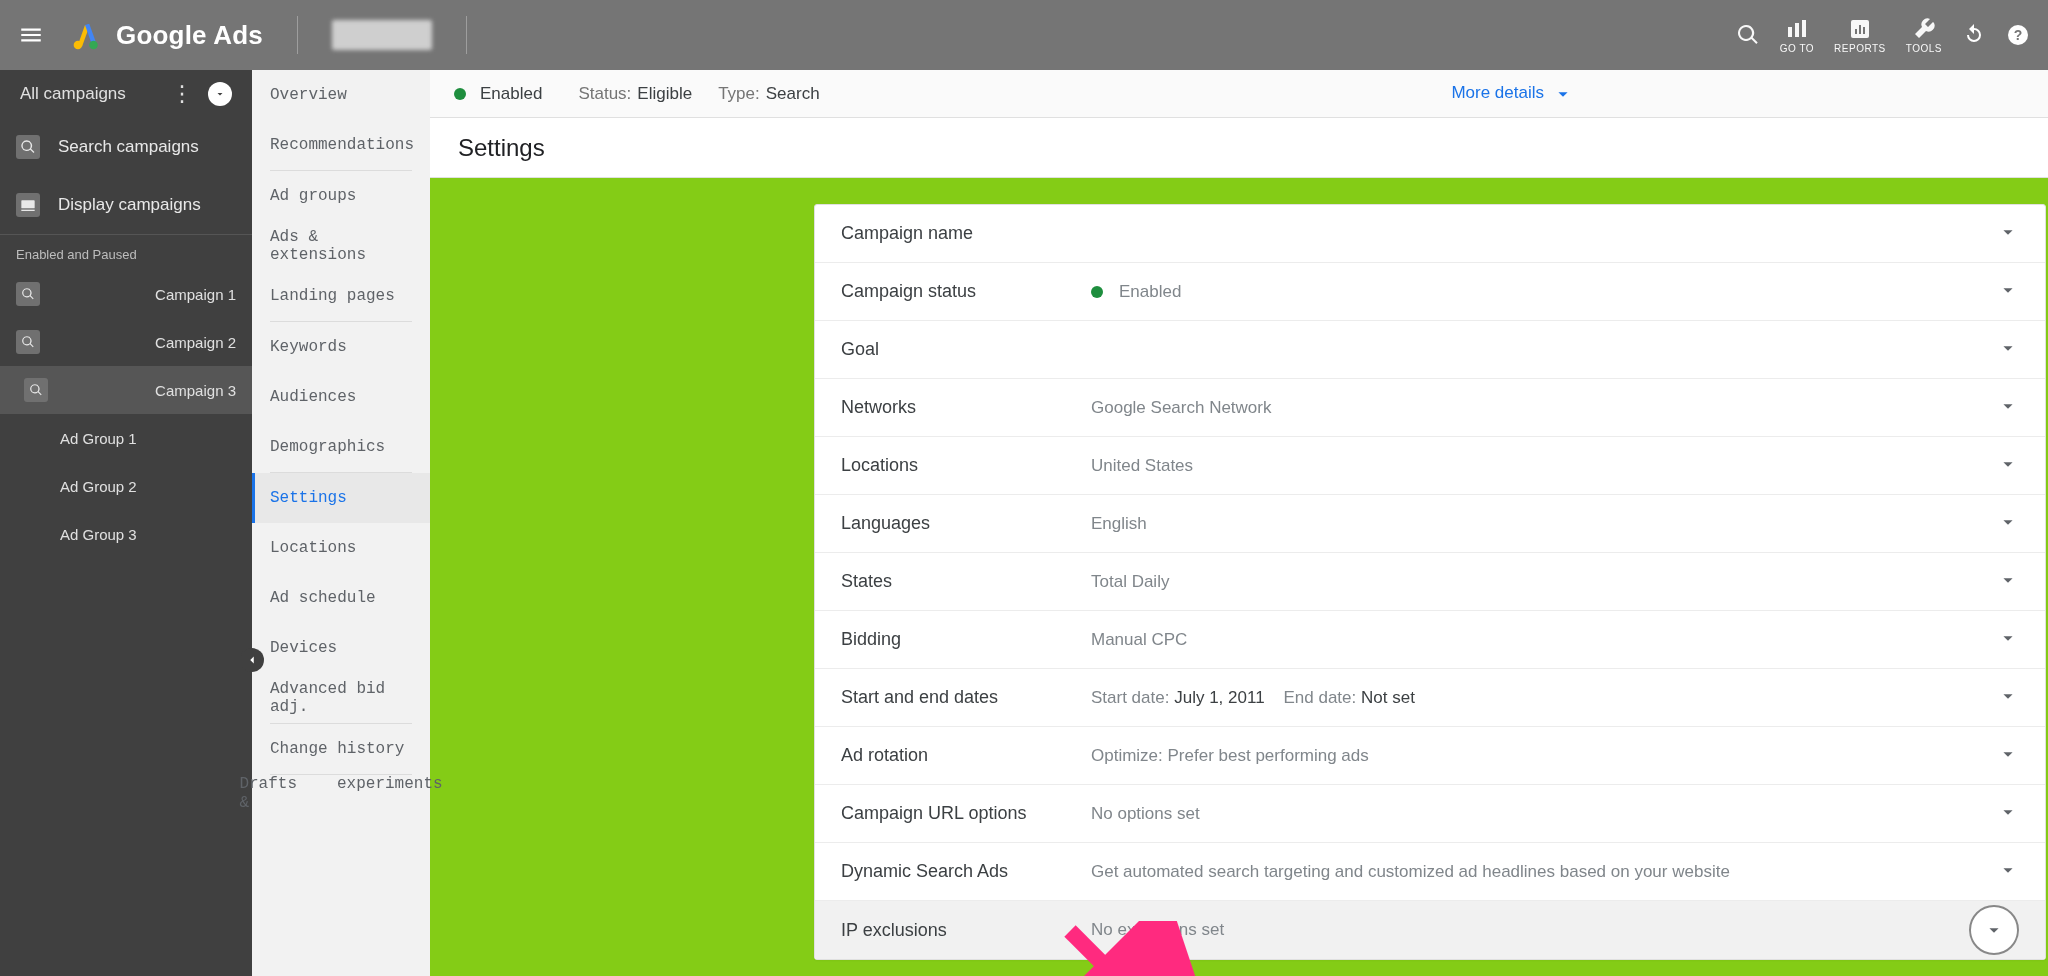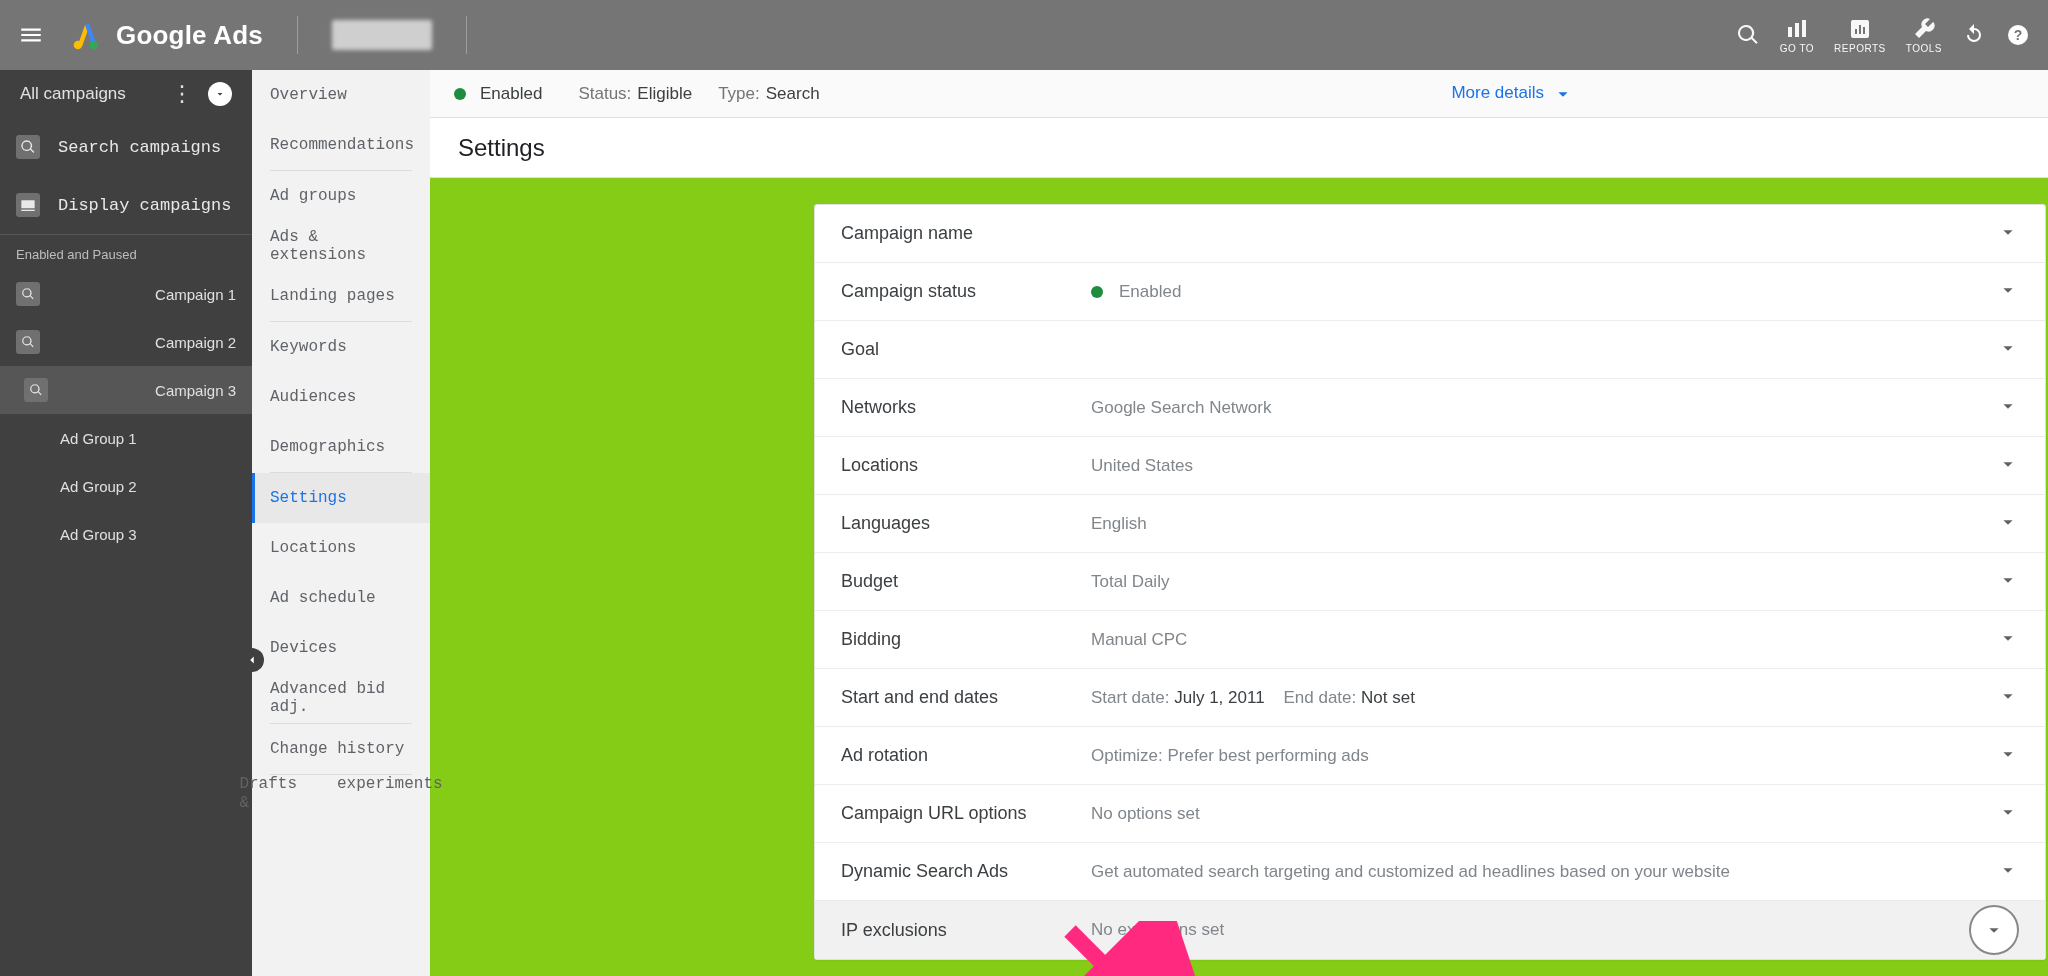--- a/index.html
+++ b/index.html
@@ -17,21 +17,21 @@
   .top-icon { display: flex; flex-direction: column; align-items: center; gap: 2px; color: #fff; opacity: .95; padding: 0 10px; cursor: pointer; }
   .top-icon .cap { font-size: 10px; letter-spacing: .5px; }
   .top-plain { padding: 0 10px; cursor: pointer; }
 
   
   .shell { flex: 1; display: flex; min-height: 0; }
   .sidebar-dark { width: 252px; background: #404040; color: #e0e0e0; display: flex; flex-direction: column; }
   .sd-top { display: flex; align-items: center; height: 48px; padding: 16px 20px; font-size: 17px; }
   .sd-top .dots { margin-left: auto; color: #e0e0e0; font-size: 22px; letter-spacing: 1px; padding: 0 6px; cursor: pointer; }
   .sd-top .circle { width: 24px; height: 24px; background: #fff; border-radius: 50%; margin-left: 8px; display:flex; align-items:center; justify-content:center; color:#404040; cursor:pointer;}
-  .sd-row { display: flex; align-items: center; height: 58px; padding: 0 16px; gap: 18px; color: #e8e8e8; font-size: 17px; cursor: pointer; font-family: Liberation Mono, monospace; }
+  .sd-row { display: flex; align-items: center; height: 58px; padding: 0 16px; gap: 18px; color: #e8e8e8; font-size: 17px; cursor: pointer; }
   .sd-icon { width: 24px; height: 24px; background:#707070; border-radius:3px; display:flex; align-items:center; justify-content:center; }
   .sd-icon svg { fill:#e8e8e8; }
   .sd-divider { height:1px; background:#555; }
   .sd-section-label { font-size: 13px; color:#bdbdbd; padding: 12px 16px 8px; }
   .sd-camp { display:flex; align-items:center; height:48px; padding:0 16px; gap:18px; font-size:15px; color:#e0e0e0; cursor:pointer;justify-content:space-between; }
   .sd-camp.selected { background:#565656;padding-left:24px; }
   .sd-sub { display:flex; align-items:center; height:48px; padding-left:60px; font-size:15px; color:#e0e0e0; cursor:pointer; }
 
   
   .submenu { width: 178px; background: #f2f2f2; position:relative; }
@@ -290,21 +290,21 @@
               </svg></div>
           </div>
           <div class="prow">
             <div class="label">Languages</div>
             <div class="val"><span>English</span></div>
             <div class="chev"><svg class="chev" viewBox="0 0 24 24" fill="#5f6368">
                 <path d="M7 10l5 5 5-5z"></path>
               </svg></div>
           </div>
           <div class="prow">
-            <div class="label">Budget</div>
+            <div class="label">States</div>
             <div class="val"><span>Total Daily</span></div>
             <div class="chev"><svg class="chev" viewBox="0 0 24 24" fill="#5f6368">
                 <path d="M7 10l5 5 5-5z"></path>
               </svg></div>
           </div>
           <div class="prow">
             <div class="label">Bidding</div>
             <div class="val"><span>Manual CPC</span></div>
             <div class="chev"><svg class="chev" viewBox="0 0 24 24" fill="#5f6368">
                 <path d="M7 10l5 5 5-5z"></path>

